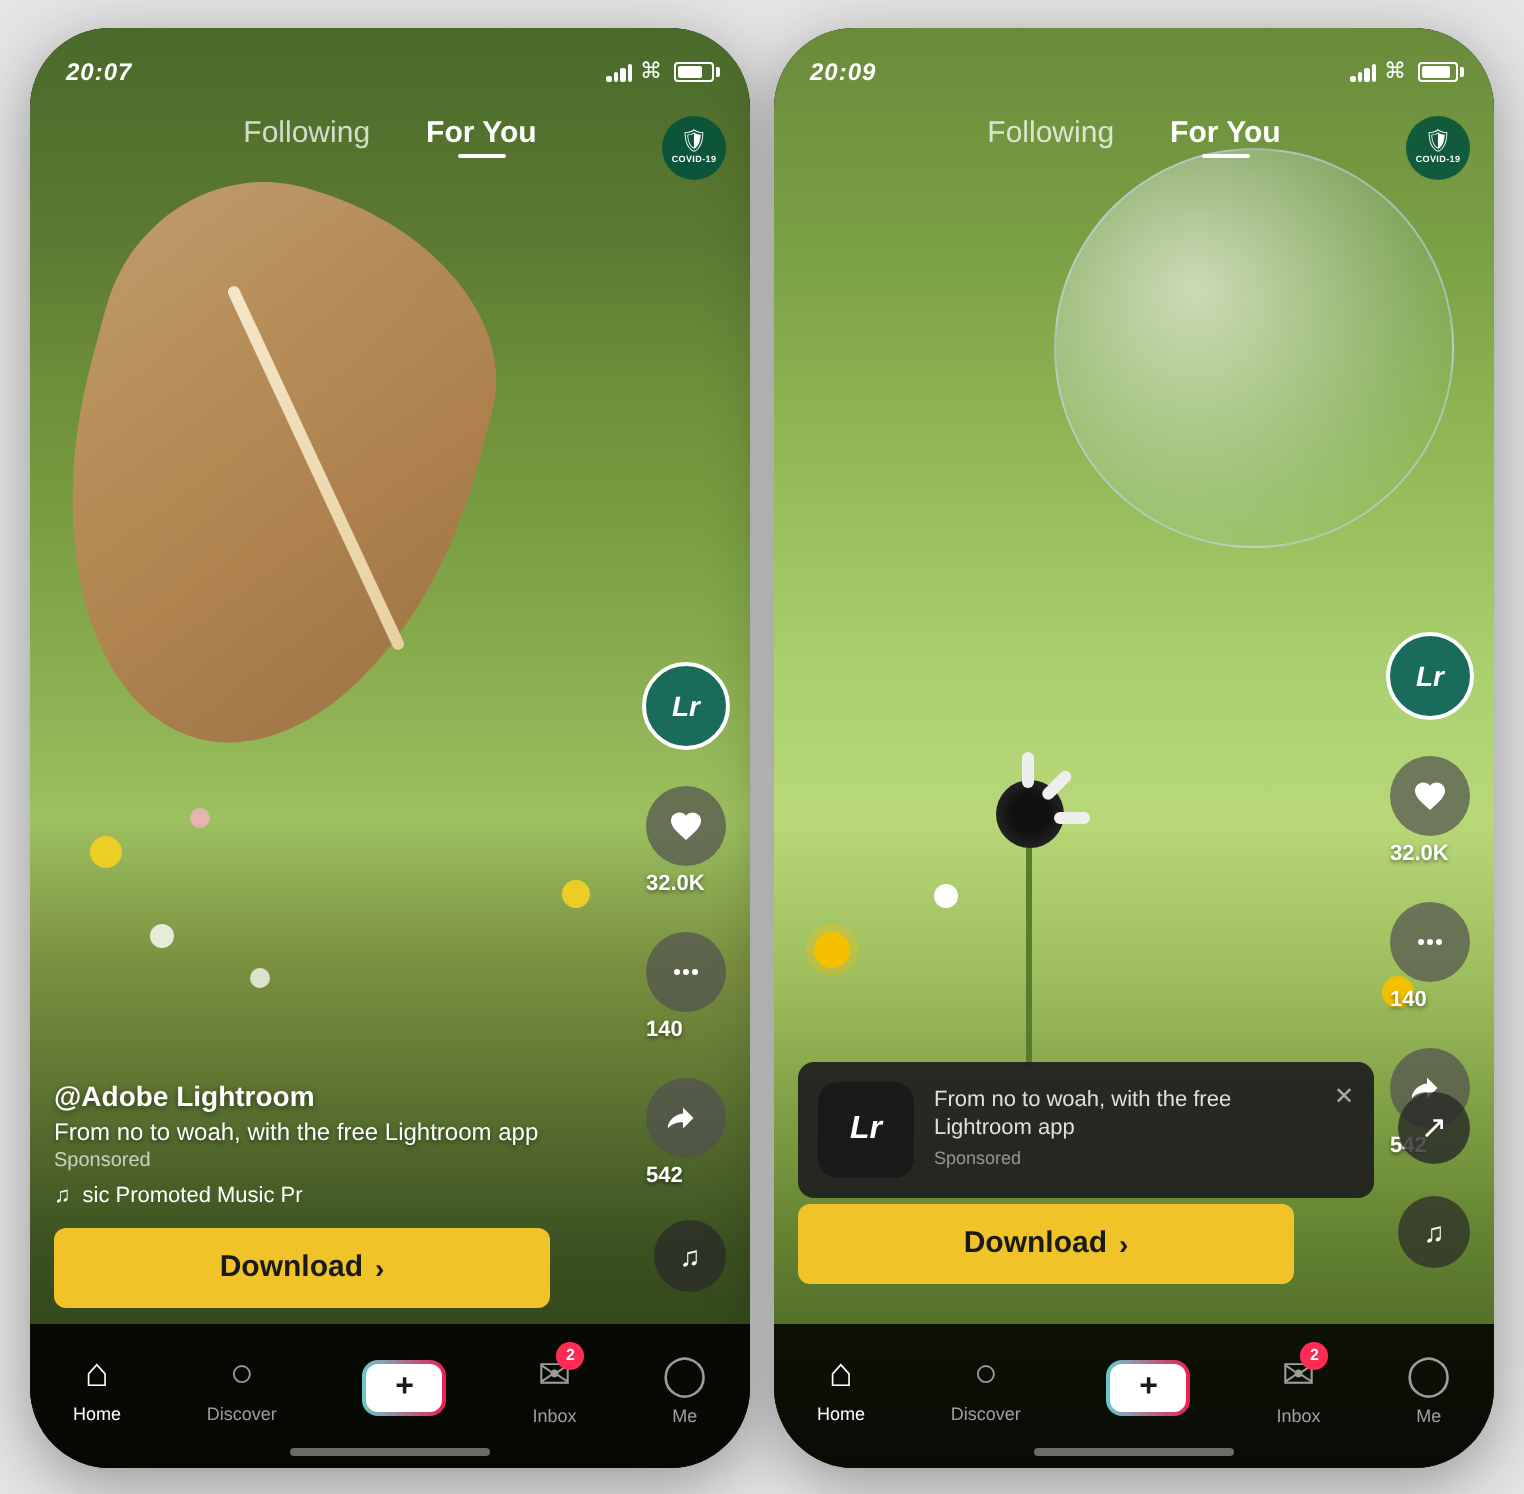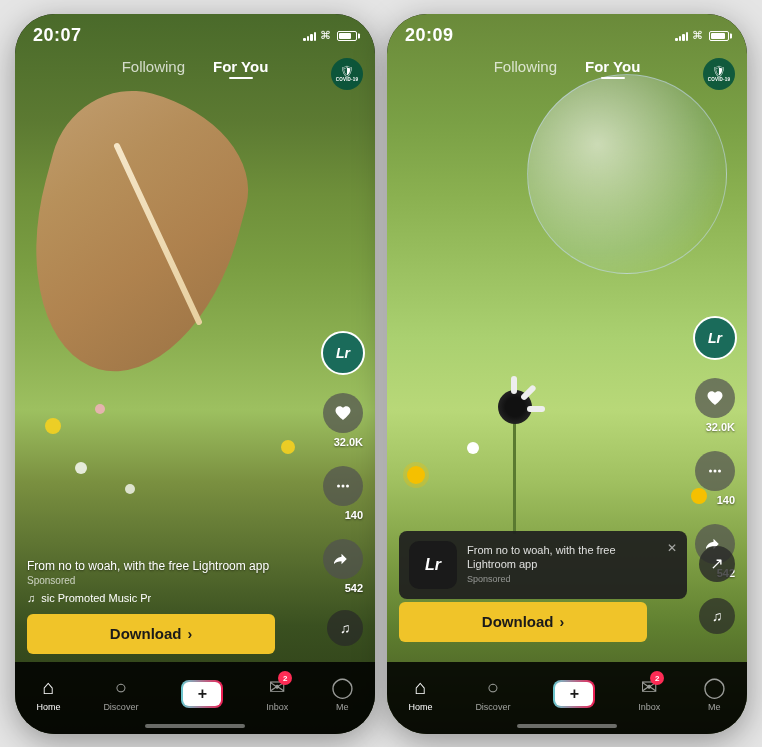--- a/index.html
+++ b/index.html
@@ -77,23 +77,24 @@
       height: 36px;
       display: flex;
       align-items: center;
       justify-content: space-between;
       padding: 8px 18px 0;
       z-index: 10;
     }
 
     .status-time {
       color: white;
-      font-size: 18px;
+      font-size: 12px;
       font-weight: 600;
       letter-spacing: 0.5px;
+      font-style: italic;
     }
 
     .status-icons {
       display: flex;
       align-items: center;
       gap: 4px;
     }
 
     .signal-bars {
       display: flex;
@@ -236,21 +237,21 @@
     .avatar-lr {
       color: white;
       font-size: 14px;
       font-weight: 700;
       font-style: italic;
     }
 
     .action-item {
       display: flex;
       flex-direction: column;
-      align-items: flex-end;
+      align-items: flex-start;
       gap: 3px;
     }
 
     .action-icon {
       width: 40px;
       height: 40px;
       border-radius: 50%;
       background: rgba(80,80,80,0.7);
       display: flex;
       align-items: center;
@@ -634,20 +635,21 @@
         <div class="action-icon">
           <svg width="18" height="18" viewBox="0 0 24 24">
               <path d="M10 9V5l7 7-7 7v-4.1c-5 0-8.5 1.6-11 5.1 1-5 4-10 11-11z"></path>
             </svg>
         </div>
         <span class="action-count">542</span>
       </div>
     </div>
 
     <div class="bottom-info">
+      <div class="username">@Adobe Lightroom</div>
       <div class="description">From no to woah, with the free Lightroom app</div>
       <div class="sponsored-tag">Sponsored</div>
       <div class="music-bar">
         <span class="music-note">♫</span>
         <span class="music-text">sic   Promoted Music   Pr</span>
       </div>
     </div>
 
     <div class="download-btn">
       <span class="download-btn-text">Download</span>

